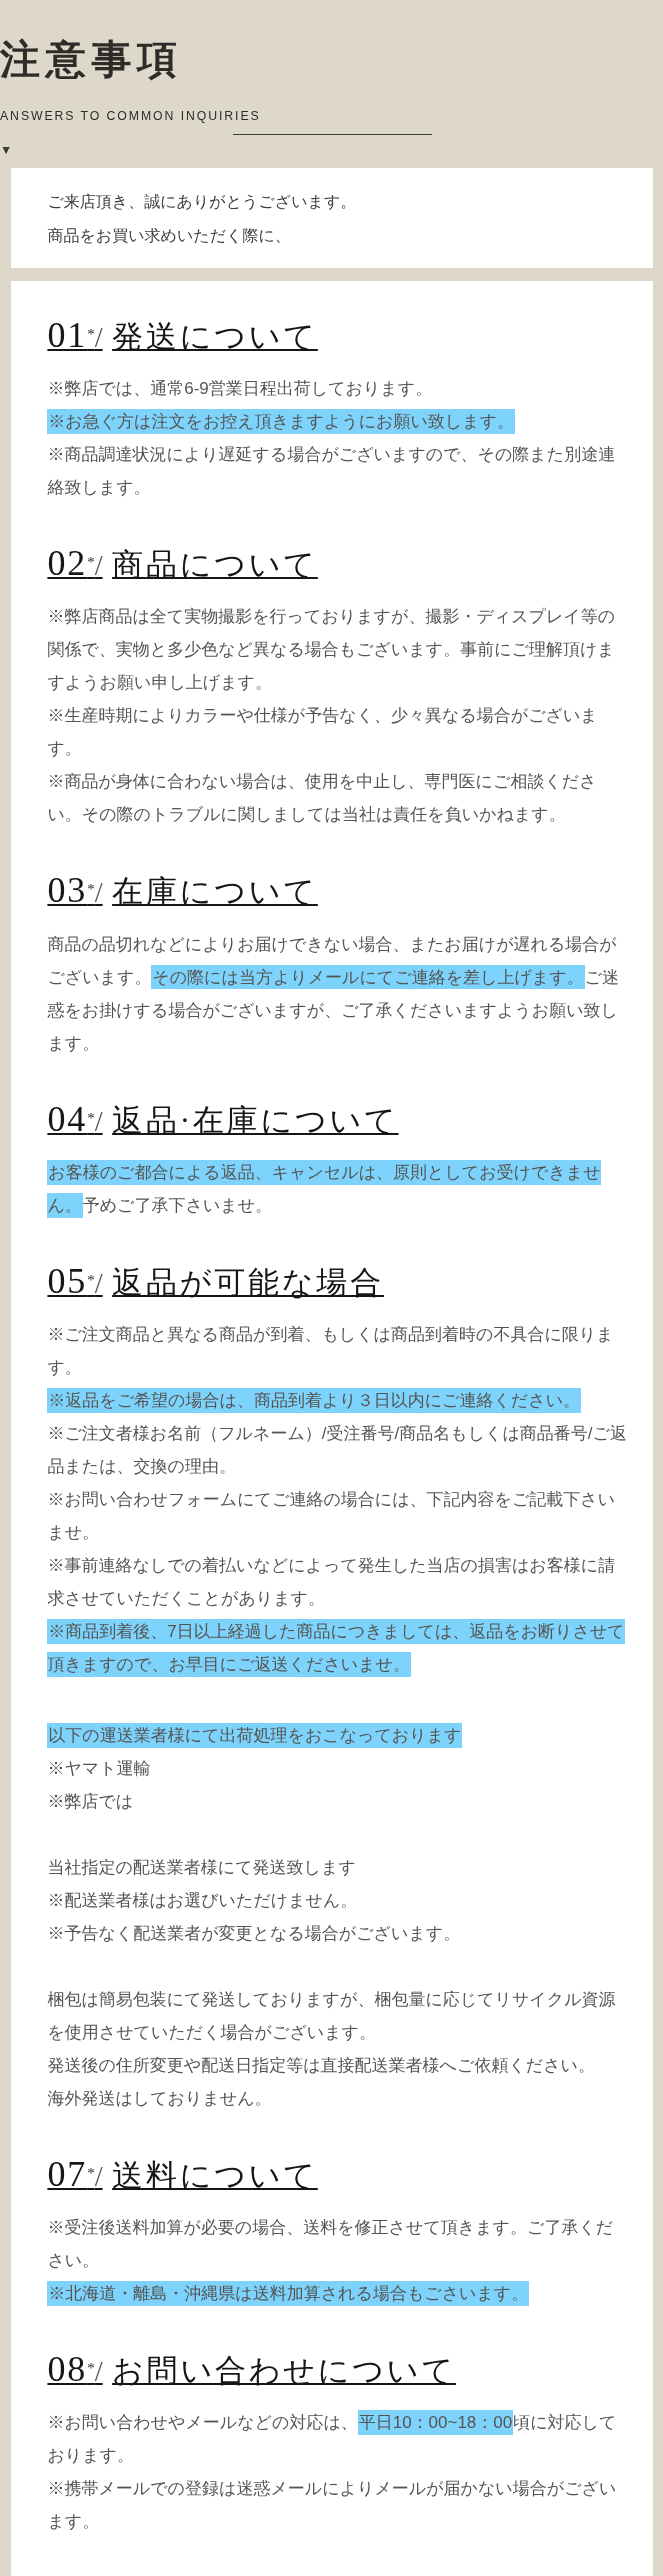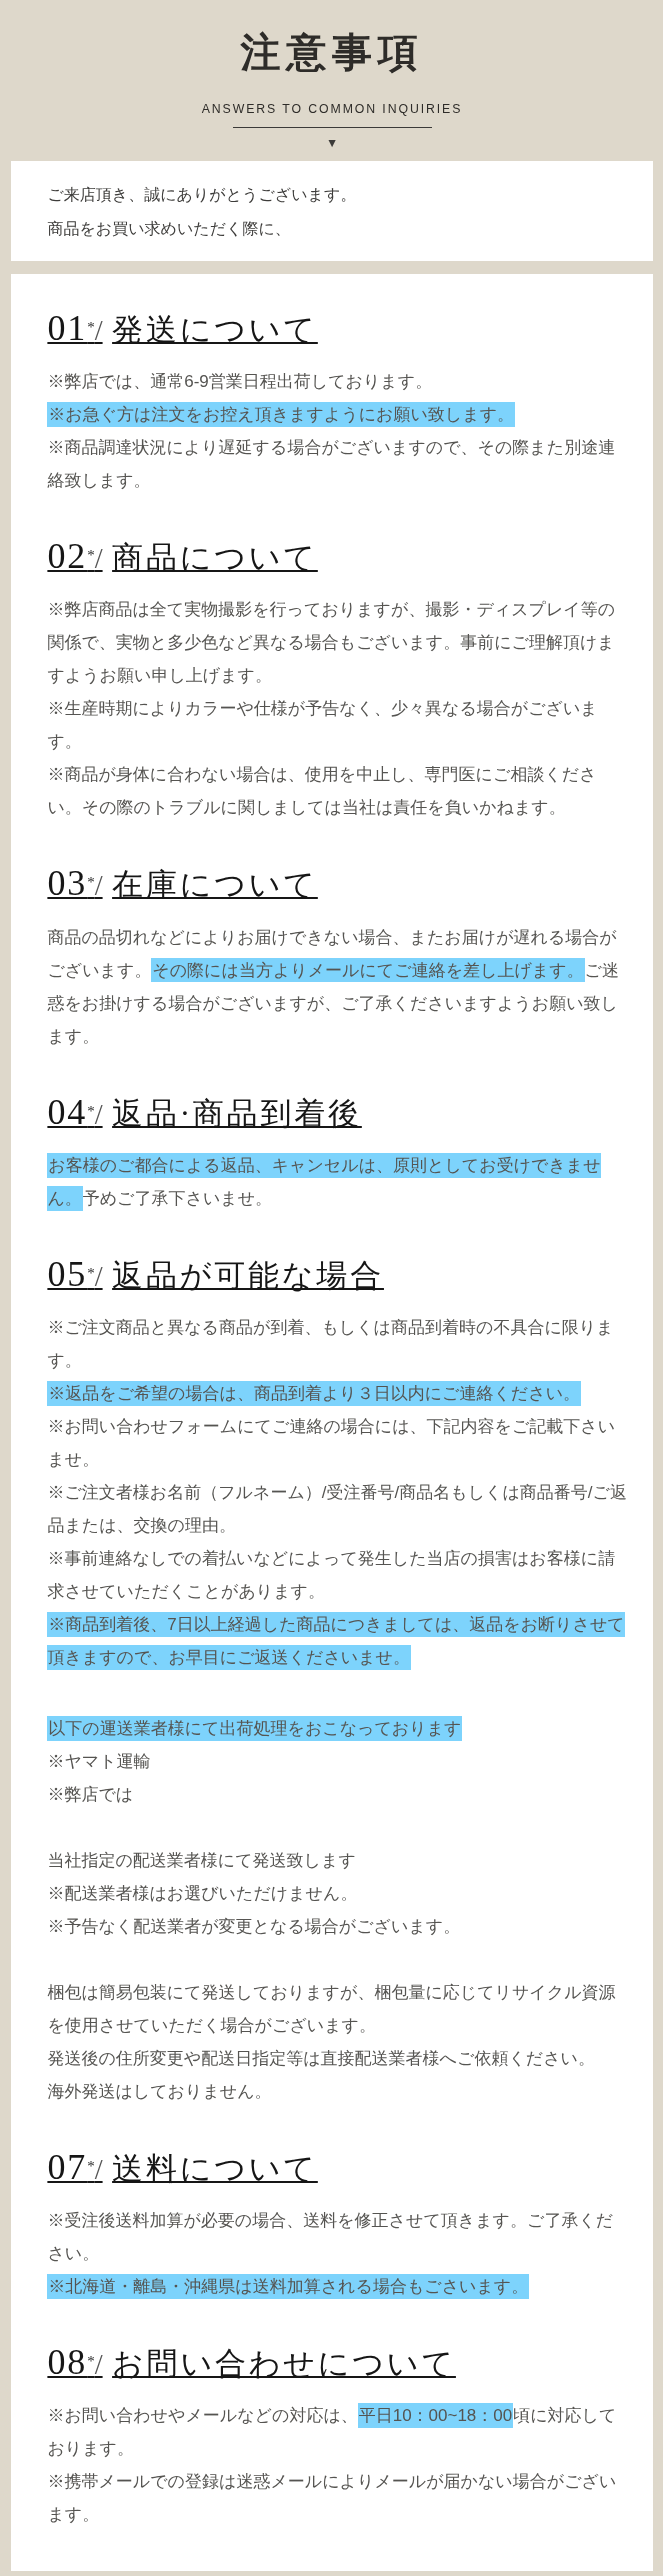--- a/index.html
+++ b/index.html
@@ -5,21 +5,21 @@
   html, body {
     margin: 0;
     padding: 0;
     width: 664px;
     background: #ded8cb;
     font-family: "Liberation Sans", sans-serif;
   }
   .page { width: 664px; }
 
   
-  .header { padding-top: 25px; text-align: center; }
+  .header { padding-top: 32px; }
   .page-title {
     margin: 0;
     font-size: 40px;
     font-weight: bold;
     letter-spacing: 5.7px;
     color: #2e2c29;
     font-family: "Liberation Sans", sans-serif;
   }
   .page-subtitle {
     margin-top: 22px;
@@ -120,33 +120,33 @@
   </section>
 
   <section class="notice-section">
     <h2 class="section-heading"><span class="num">03</span><span class="sup-mark">*</span><span class="slash">/</span><span class="stitle">在庫について</span></h2>
     <div class="section-body">
           <p><span class="plain">商品の品切れなどによりお届けできない場合、またお届けが遅れる場合がございます。</span><span class="hl">その際には当方よりメールにてご連絡を差し上げます。</span><span class="plain">ご迷惑をお掛けする場合がございますが、ご了承くださいますようお願い致します。</span></p>
         </div>
   </section>
 
   <section class="notice-section">
-    <h2 class="section-heading"><span class="num">04</span><span class="sup-mark">*</span><span class="slash">/</span><span class="stitle">返品·商品到着後</span></h2>
+    <h2 class="section-heading"><span class="num">04</span><span class="sup-mark">*</span><span class="slash">/</span><span class="stitle">返品·在庫について</span></h2>
     <div class="section-body">
           <p><span class="hl">お客様のご都合による返品、キャンセルは、原則としてお受けできません。</span><span class="plain">予めご了承下さいませ。</span></p>
         </div>
   </section>
 
   <section class="notice-section">
     <h2 class="section-heading"><span class="num">05</span><span class="sup-mark">*</span><span class="slash">/</span><span class="stitle">返品が可能な場合</span></h2>
     <div class="section-body">
           <p><span class="plain">※ご注文商品と異なる商品が到着、もしくは商品到着時の不具合に限ります。</span></p>
           <p><span class="hl">※返品をご希望の場合は、商品到着より３日以内にご連絡ください。</span></p>
+          <p><span class="plain">※ご注文者様お名前（フルネーム）/受注番号/商品名もしくは商品番号/ご返品または、交換の理由。</span></p>
           <p><span class="plain">※お問い合わせフォームにてご連絡の場合には、下記内容をご記載下さいませ。</span></p>
-          <p><span class="plain">※ご注文者様お名前（フルネーム）/受注番号/商品名もしくは商品番号/ご返品または、交換の理由。</span></p>
           <p><span class="plain">※事前連絡なしでの着払いなどによって発生した当店の損害はお客様に請求させていただくことがあります。</span></p>
           <p><span class="hl">※商品到着後、7日以上経過した商品につきましては、返品をお断りさせて頂きますので、お早目にご返送くださいませ。</span></p>
         </div>
   </section>
 
   <section class="notice-section">
     <div class="section-body">
           <p><span class="hl">以下の運送業者様にて出荷処理をおこなっております</span></p>
           <p><span class="plain">※ヤマト運輸</span></p>
           <p><span class="plain">※弊店では</span></p>

